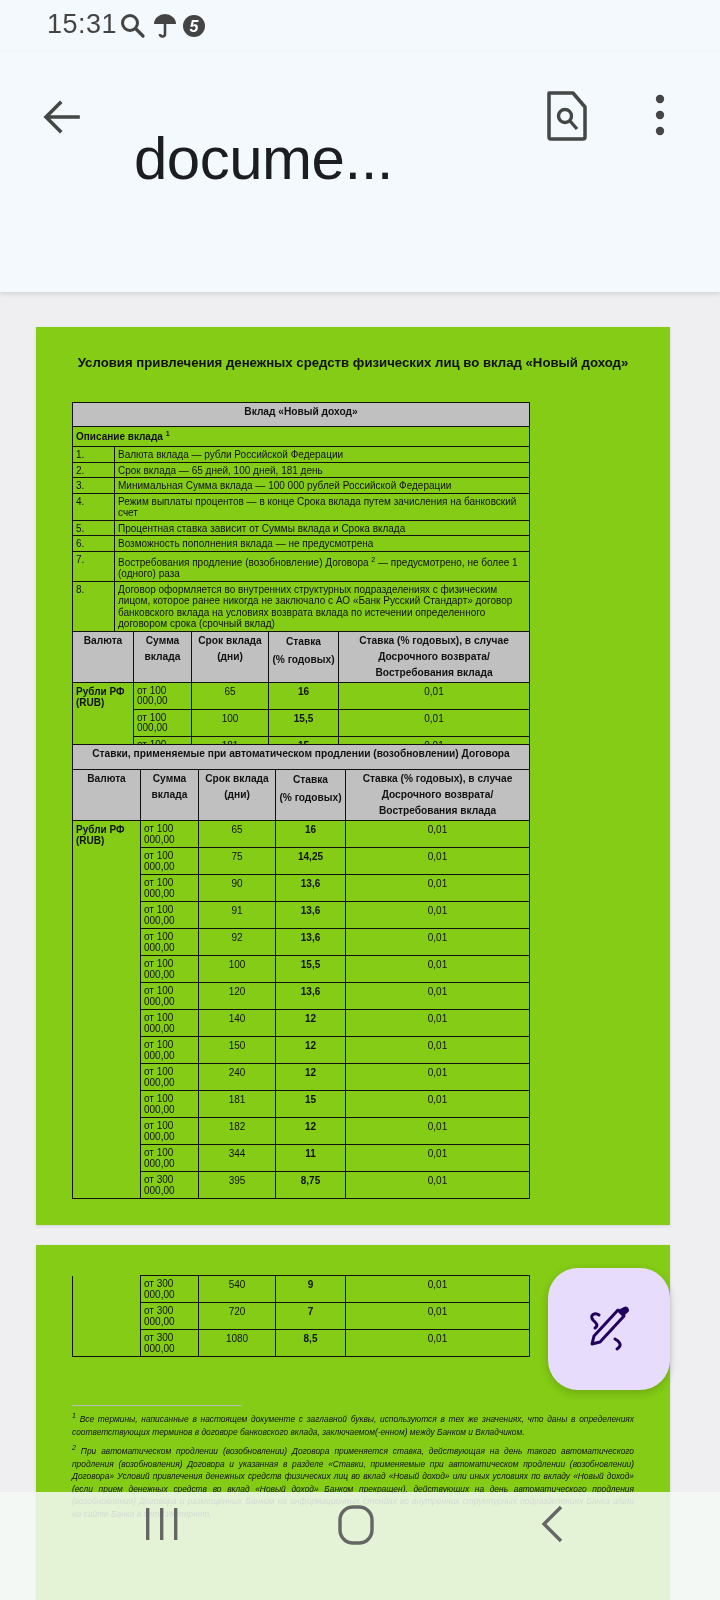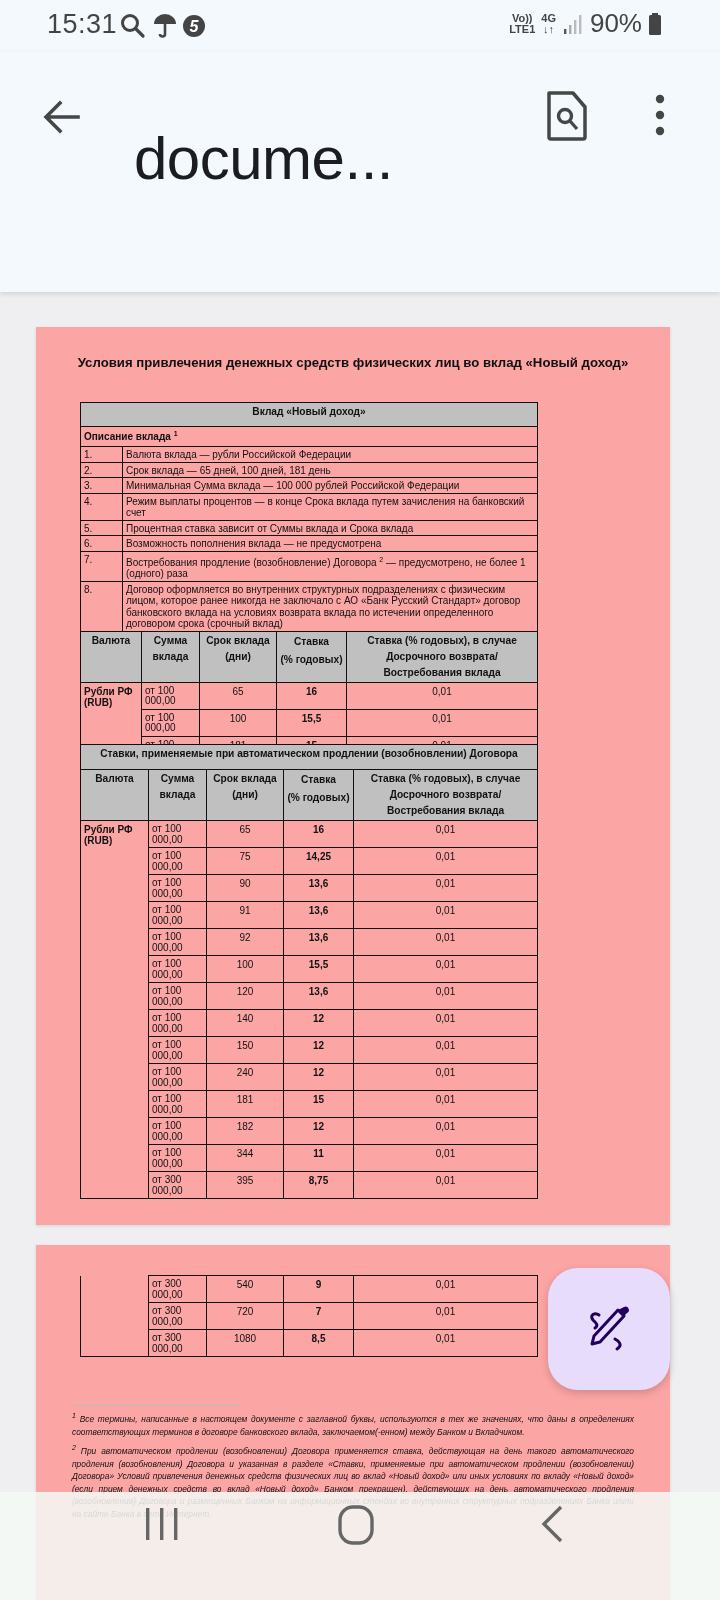--- a/index.html
+++ b/index.html
@@ -15,28 +15,28 @@
   .sb-batt-text { font-size: 26px; color: #444; }
 
   
   .appbar { position: absolute; left: 0; top: 52px; width: 720px; height: 240px; background: #f4f9fd; box-shadow: 0 2px 5px rgba(0,0,0,0.12); z-index: 2; }
   .back-btn { position: absolute; left: 38px; top: 40px; width: 50px; height: 50px; }
   .doc-search-btn { position: absolute; left: 545px; top: 38px; width: 44px; height: 52px; }
   .more-btn { position: absolute; left: 650px; top: 40px; width: 20px; height: 50px; }
   .title { position: absolute; left: 134px; top: 72px; font-size: 60px; color: #1c1d20; letter-spacing: -0.5px; }
 
   
-  .page { position: absolute; left: 36px; width: 634px; background: #fca5a5; box-shadow: 0 1px 3px rgba(0,0,0,0.12); overflow: hidden; }
+  .page { position: absolute; left: 36px; width: 634px; background: #84cc16; box-shadow: 0 1px 3px rgba(0,0,0,0.12); overflow: hidden; }
   .page1 { top: 327px; height: 898px; }
   .page2 { top: 1245px; height: 355px; }
   .doc { font-family: "Liberation Sans", sans-serif; color: #111; }
   .doc-title { position: absolute; left: 0; right: 0; top: 28px; text-align: center; font-size: 13.2px; font-weight: bold; }
   .doc-sub { position: absolute; left: 0; right: 0; top: 55px; text-align: center; font-size: 10.5px; font-weight: bold; }
 
-  table.t { position: absolute; left: 44px; width: 458px; border-collapse: collapse; font-size: 10px; border-radius: 10px; }
+  table.t { position: absolute; left: 36px; width: 458px; border-collapse: collapse; font-size: 10px; border-radius: 10px; }
   table.t td, table.t th { border: 1.2px solid #111; padding: 1px 3px; vertical-align: top; }
   .gray { background: #c0c0c0; }
   th.hdr { font-weight: bold; text-align: center; vertical-align: middle; font-size: 10.2px; line-height: 16px; }
   .center { text-align: center; }
   .bold { font-weight: bold; }
   .sum { line-height: 10.5px; font-size: 10px; }
   .rate-row td { height: 27px; }
   sup { font-size: 7px; vertical-align: super; line-height: 0; }
 
   .fn-rule { position: absolute; left: 36px; top: 160px; width: 170px; height: 1px; background: #bbb; }
@@ -62,41 +62,20 @@
     </svg>
     <svg class="sb-icon" style="left:153px" width="24" height="26" viewBox="0 0 24 26">
       <path d="M1 11 A11 10 0 0 1 23 11 Z" fill="#444"></path>
       <path d="M12 11 V21 a2.5 2.5 0 0 1 -5 0" fill="none" stroke="#444" stroke-width="2.6"></path>
     </svg>
     <svg class="sb-icon" style="left:182px" width="24" height="26" viewBox="0 0 24 26">
       <circle cx="12" cy="13" r="11" fill="#444"></circle>
       <text x="12" y="19" font-size="16" font-weight="bold" font-family="Liberation Sans, sans-serif" fill="#fff" text-anchor="middle" font-style="italic">5</text>
     </svg>
 
-    <div class="sb-right">
-      <div class="sb-volte">
-        <div>Vo))</div>
-        <div>LTE1</div>
-      </div>
-      <div class="sb-volte">
-        <div>4G</div>
-        <div>↓↑</div>
-      </div>
-      <svg width="22" height="24" viewBox="0 0 22 24">
-        <rect x="2" y="17" width="2.4" height="5" fill="#555"></rect>
-        <rect x="7" y="13" width="2.4" height="9" fill="#aaa"></rect>
-        <rect x="12" y="8" width="2.4" height="14" fill="#bbb"></rect>
-        <rect x="17" y="3" width="2.4" height="19" fill="#bbb"></rect>
-      </svg>
-      <span class="sb-batt-text">90%</span>
-      <svg width="14" height="24" viewBox="0 0 14 24">
-        <rect x="4" y="1" width="6" height="3" fill="#444"></rect>
-        <rect x="1" y="3" width="12" height="20" rx="1.5" fill="#444"></rect>
-      </svg>
-    </div>
   </div>
 
   <div class="appbar">
     <svg class="back-btn" viewBox="0 0 50 50">
       <path d="M40 25 H9 M22 11 L8 25 L22 39" fill="none" stroke="#444746" stroke-width="3.6" stroke-linecap="square"></path>
     </svg>
     <svg class="doc-search-btn" viewBox="0 0 44 52">
       <path d="M4 3 H28 L40 17 V47 a2 2 0 0 1 -2 2 H6 a2 2 0 0 1 -2 -2 Z" fill="none" stroke="#444746" stroke-width="3.5" stroke-linejoin="round"></path>
       <circle cx="20" cy="26" r="6.5" fill="none" stroke="#444746" stroke-width="3.4"></circle>
       <line x1="25" y1="31" x2="32" y2="39" stroke="#444746" stroke-width="3.4"></line>

